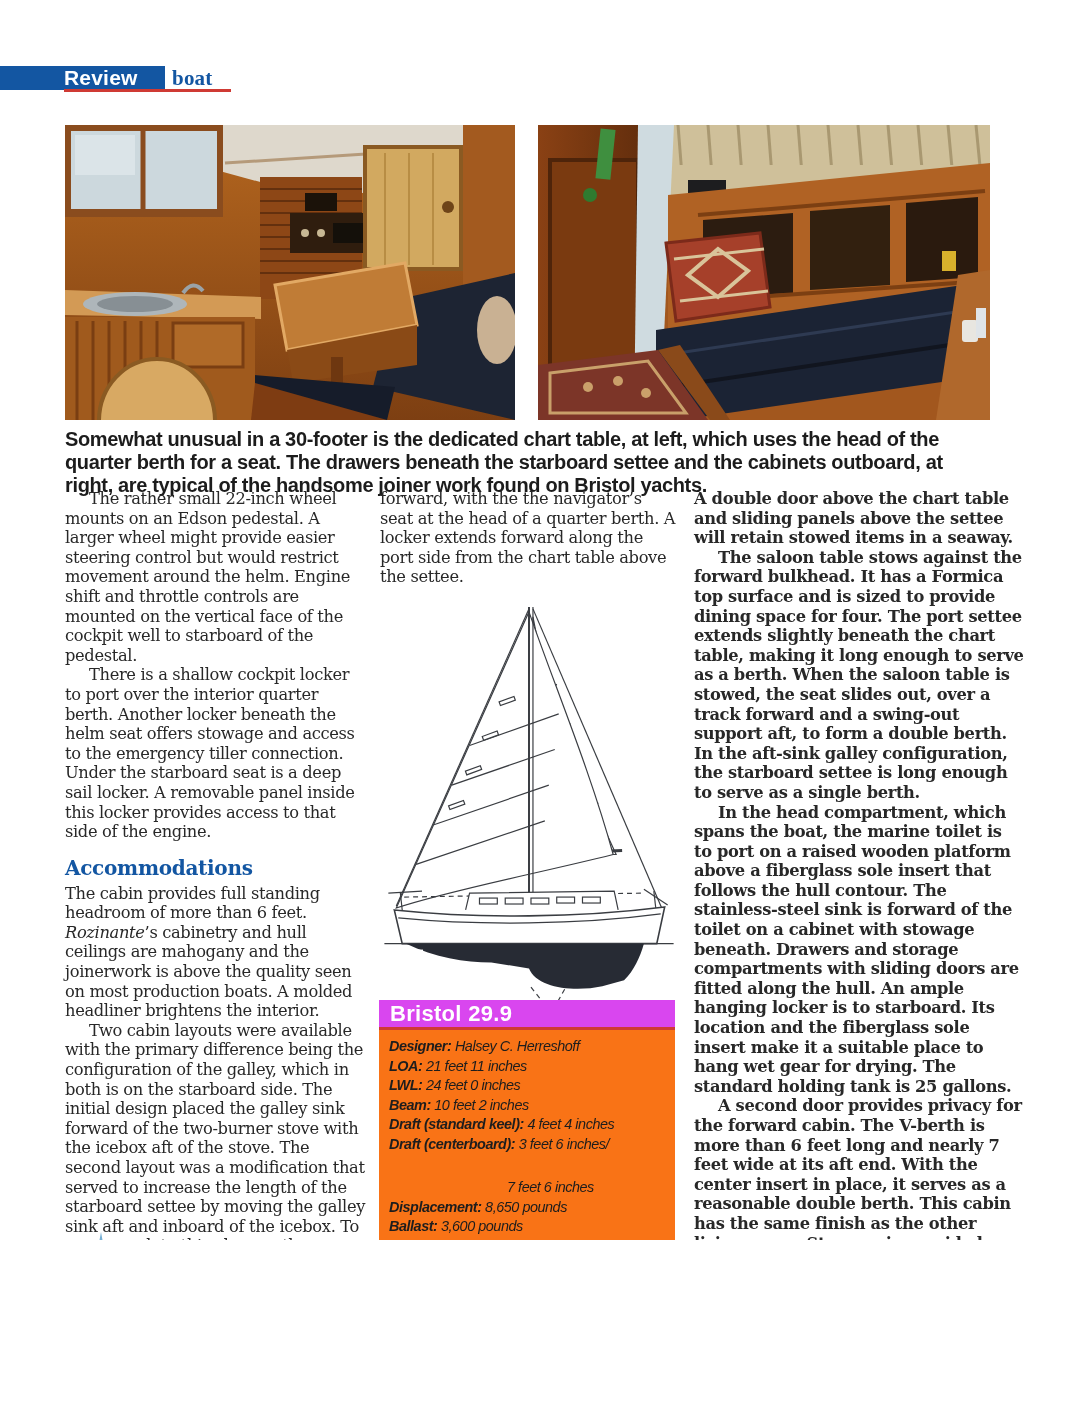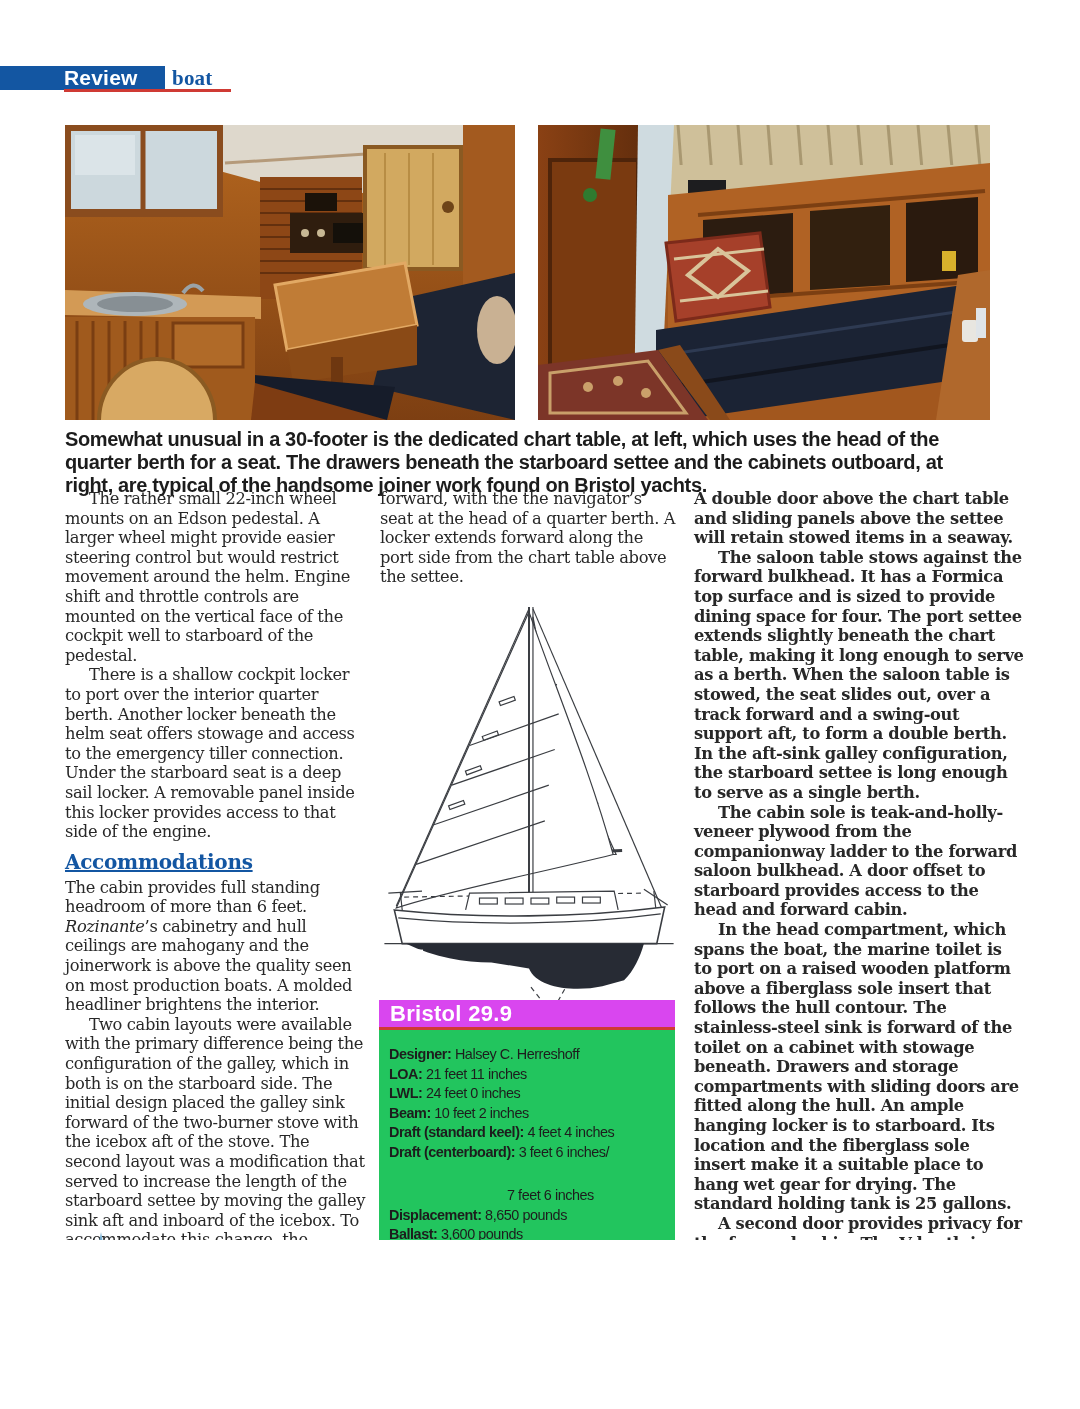--- a/index.html
+++ b/index.html
@@ -19,31 +19,31 @@
   .caption{position:absolute;left:65px;top:428px;width:912px;margin:0;
         font-family:"Liberation Sans",sans-serif;font-weight:bold;font-size:20px;
         line-height:23px;color:#1c1c1c;letter-spacing:-0.35px;}
   
   .col{position:absolute;top:489px;color:#282828;}
   .col p{margin:0;font-size:16.3px;line-height:19.6px;letter-spacing:-0.35px;}
   .col p.ind{text-indent:24px;}
   .col1{left:65px;width:302px;}
   .col2{left:380px;width:298px;}
   .col3{left:694px;width:330px;font-weight:bold;}
-  .accom-heading{margin:9px 0 5px 0;font-size:20px;line-height:22px;font-weight:bold;
-        color:#1356a2;letter-spacing:-0.3px;text-decoration:underline;}
+  .accom-heading{margin:15px 0 5px 0;font-size:20px;line-height:22px;font-weight:bold;
+        color:#1356a2;letter-spacing:-0.3px;}
   .ital{font-style:italic;}
   
   .boat-drawing{display:block;margin:8px auto 0 auto;}
   
   .spec-box{position:absolute;left:379px;top:1000px;width:296px;}
   .spec-title{background:#d946ef;border-bottom:3px solid #cf3a34;color:#ffffff;
         font-family:"Liberation Sans",sans-serif;font-weight:bold;font-size:22px;
         line-height:27px;padding-left:11px;letter-spacing:0.3px;}
-  .spec-body{background:#22c55e;padding:15px 10px 8px 10px;}
+  .spec-body{background:#f97316;padding:7px 10px 8px 10px;font-style:italic;}
   .spec-row{font-family:"Liberation Sans",sans-serif;font-size:14.4px;line-height:19.5px;
         color:#1d1d1d;letter-spacing:-0.45px;}
   .spec-row b{letter-spacing:-0.45px;}
   .spec-cont{padding-left:118px;margin-top:24px;}
   .spec-rule{height:3px;background:#1356a2;margin-top:4px;}
   
   .watermark-text{position:absolute;left:0;top:1212px;pointer-events:none;}
   .watermark-star{position:absolute;left:8px;top:1232px;pointer-events:none;}
 </style>
 </head>
@@ -237,21 +237,20 @@
       <g stroke="#3a3d42" stroke-width="1.2" fill="none" stroke-dasharray="5 4">
         <line x1="152" y1="396" x2="168" y2="416"></line>
         <line x1="186" y1="398" x2="176" y2="416"></line>
       </g>
     </svg>
   </div>
 
   <div class="col col3">
     <p>A double door above the chart table and sliding panels above the settee will retain stowed items in a seaway.</p>
     <p class="ind">The saloon table stows against the forward bulkhead. It has a Formica top surface and is sized to provide dining space for four. The port settee extends slightly beneath the chart table, making it long enough to serve as a berth. When the saloon table is stowed, the seat slides out, over a track forward and a swing-out support aft, to form a double berth. In the aft-sink galley configuration, the starboard settee is long enough to serve as a single berth.</p>
-    <p class="ind">The cabin sole is teak-and-holly-veneer plywood from the companionway ladder to the forward saloon bulkhead. A door offset to starboard provides access to the head and forward cabin.</p>
     <p class="ind">In the head compartment, which spans the boat, the marine toilet is to port on a raised wooden platform above a fiberglass sole insert that follows the hull contour. The stainless-steel sink is forward of the toilet on a cabinet with stowage beneath. Drawers and storage compartments with sliding doors are fitted along the hull. An ample hanging locker is to starboard. Its location and the fiberglass sole insert make it a suitable place to hang wet gear for drying. The standard holding tank is 25 gallons.</p>
     <p class="ind">A second door provides privacy for the forward cabin. The V-berth is more than 6 feet long and nearly 7 feet wide at its aft end. With the center insert in place, it serves as a reasonable double berth. This cabin has the same finish as the other living areas. Stowage is provided along the sides, enclosed behind sliding doors.</p>
   </div>
 
   <div class="spec-box">
     <div class="spec-title">Bristol 29.9</div>
     <div class="spec-body">
       <div class="spec-row"><b>Designer:</b> <span>Halsey C. Herreshoff</span></div>
       <div class="spec-row"><b>LOA:</b> <span>21 feet 11 inches</span></div>
       <div class="spec-row"><b>LWL:</b> <span>24 feet 0 inches</span></div>

